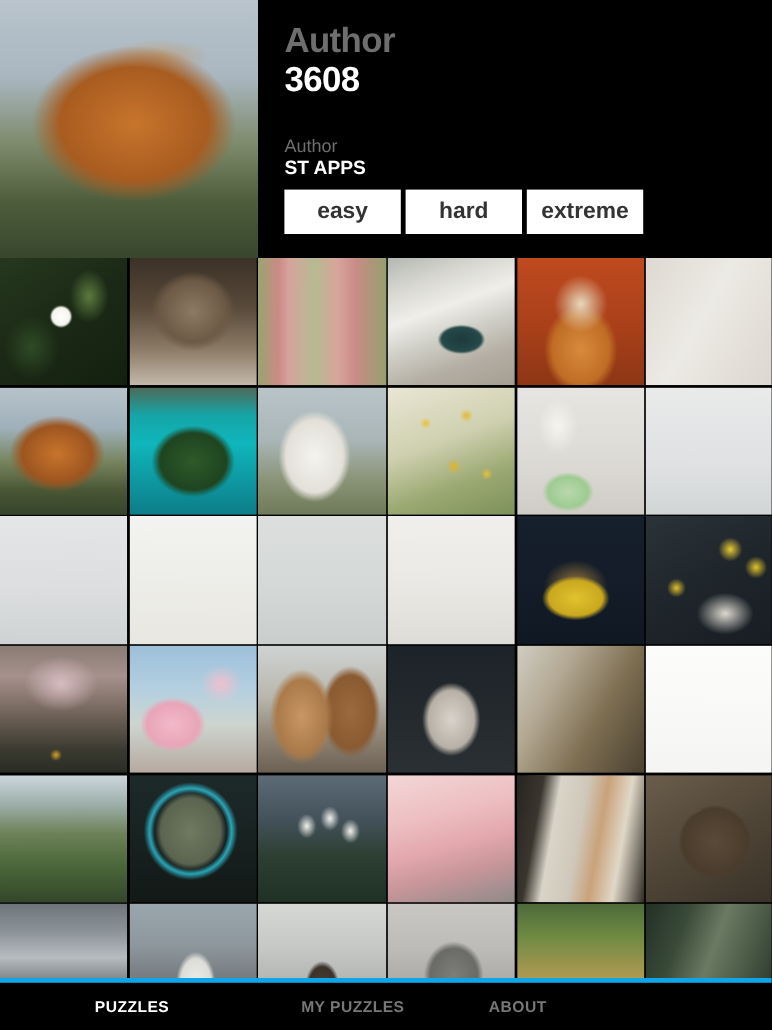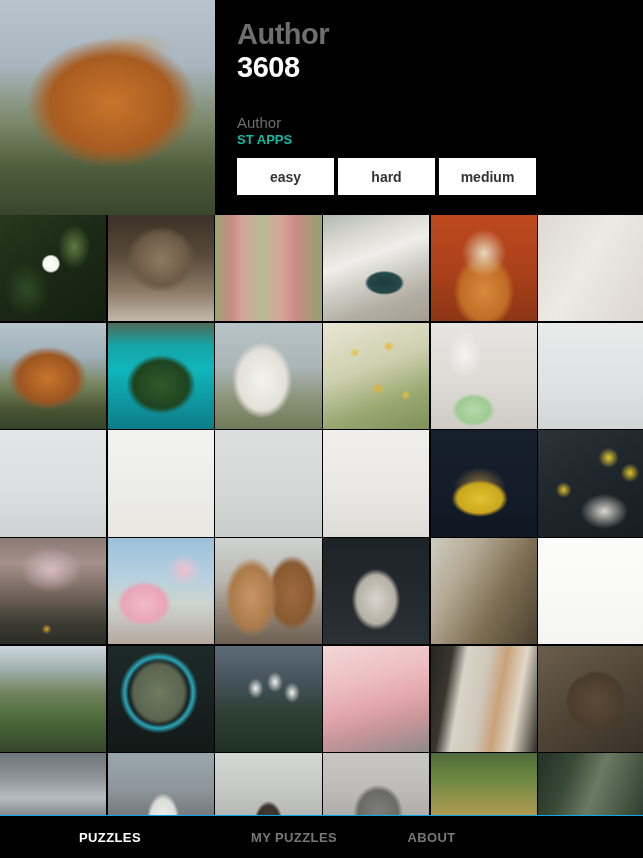--- a/index.html
+++ b/index.html
@@ -16,38 +16,38 @@
 
   .hero { position:absolute; left:0; top:0; width:215px; height:215px; overflow:hidden; }
 
   .info { position:absolute; left:237px; top:0; width:406px; height:215px; }
   .ptitle { font-size:29px; font-weight:bold; color:#6e6e6e; letter-spacing:-0.5px;
             line-height:1; position:absolute; left:0; top:20px; }
   .pnum { font-size:29px; font-weight:bold; color:#ffffff; letter-spacing:-0.5px;
           line-height:1; position:absolute; left:0; top:53px; }
   .alabel { font-size:15px; font-weight:normal; color:#6e6e6e; line-height:1;
             position:absolute; left:0; top:115px; }
-  .aname { font-size:13px; font-weight:bold; color:#14b8a6; line-height:1;
+  .aname { font-size:16px; font-weight:bold; color:#ffffff; line-height:1;
            position:absolute; left:0; top:133px; }
 
   .diffrow { position:absolute; left:0; top:158px; display:flex; gap:4px; }
   .diffbtn { width:97px; height:37px; background:#fff; border:none;
              font-family:"Liberation Sans", sans-serif;
-             font-size:14px; font-weight:bold; color:#333; cursor:pointer;
+             font-size:19px; font-weight:bold; color:#333; cursor:pointer;
              display:flex; align-items:center; justify-content:center; }
 
   
   .grid { position:absolute; left:0; top:215px; width:643px; height:600px;
           display:grid; grid-template-columns:repeat(6,106.2px);
           grid-auto-rows:106.2px; gap:1.5px; overflow:hidden; background:#000; }
   .cell { position:relative; overflow:hidden; }
 
   
   .nav { position:absolute; left:0; bottom:0; width:643px; height:43px; background:#000;
-         border-top:1px solid #0ea5e9; display:flex; align-items:center; }
+         border-top:4px solid #0ea5e9; display:flex; align-items:center; }
   .navitem { font-size:13px; font-weight:bold; color:#777; letter-spacing:0.4px;
              text-align:center; cursor:pointer; white-space:nowrap; }
   .navitem.active { color:#fff; }
   .n0 { width:220px; } .n1 { width:148px; } .n2 { width:148px; } .n3 { width:127px; }
 
   
   .ph { position:absolute; inset:0; }
 
   
   .ph-cow{background:
@@ -295,21 +295,21 @@
 
     <div class="info">
       <div class="ptitle">Author</div>
       <div class="pnum">3608</div>
       <div class="alabel">Author</div>
       <div class="aname">ST APPS</div>
 
       <div class="diffrow">
         <button class="diffbtn">easy</button>
         <button class="diffbtn">hard</button>
-        <button class="diffbtn">medium</button>
+        <button class="diffbtn">extreme</button>
       </div>
     </div>
   </div>
 
   <div class="grid" id="thumb-grid">
       <div class="cell">
         <div class="ph ph-jasmine"></div>
       </div>
       <div class="cell">
         <div class="ph ph-cat"></div>

